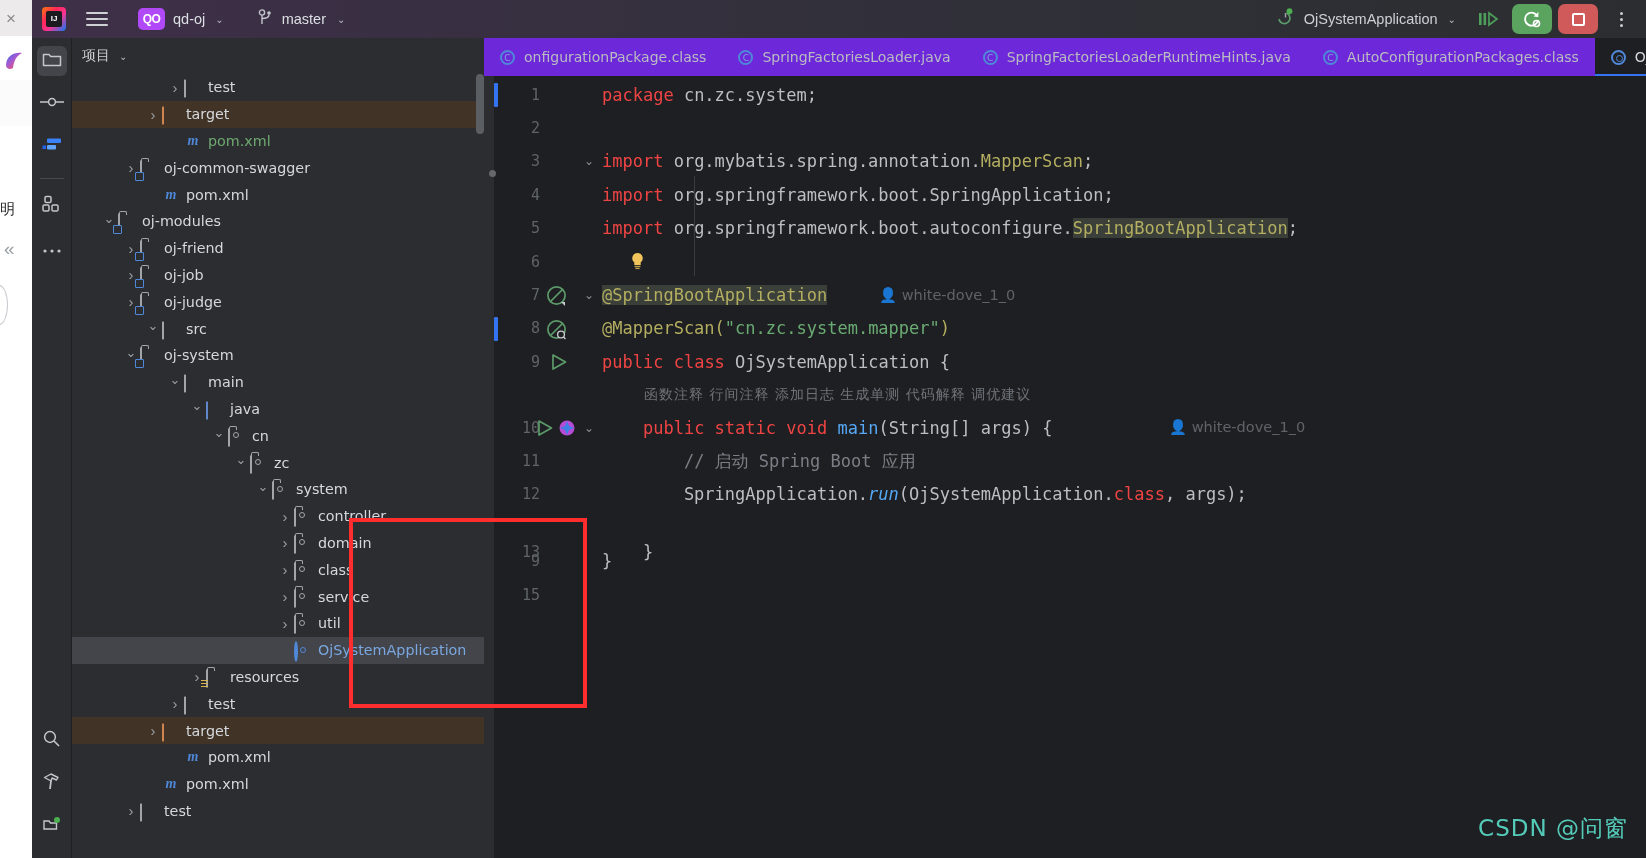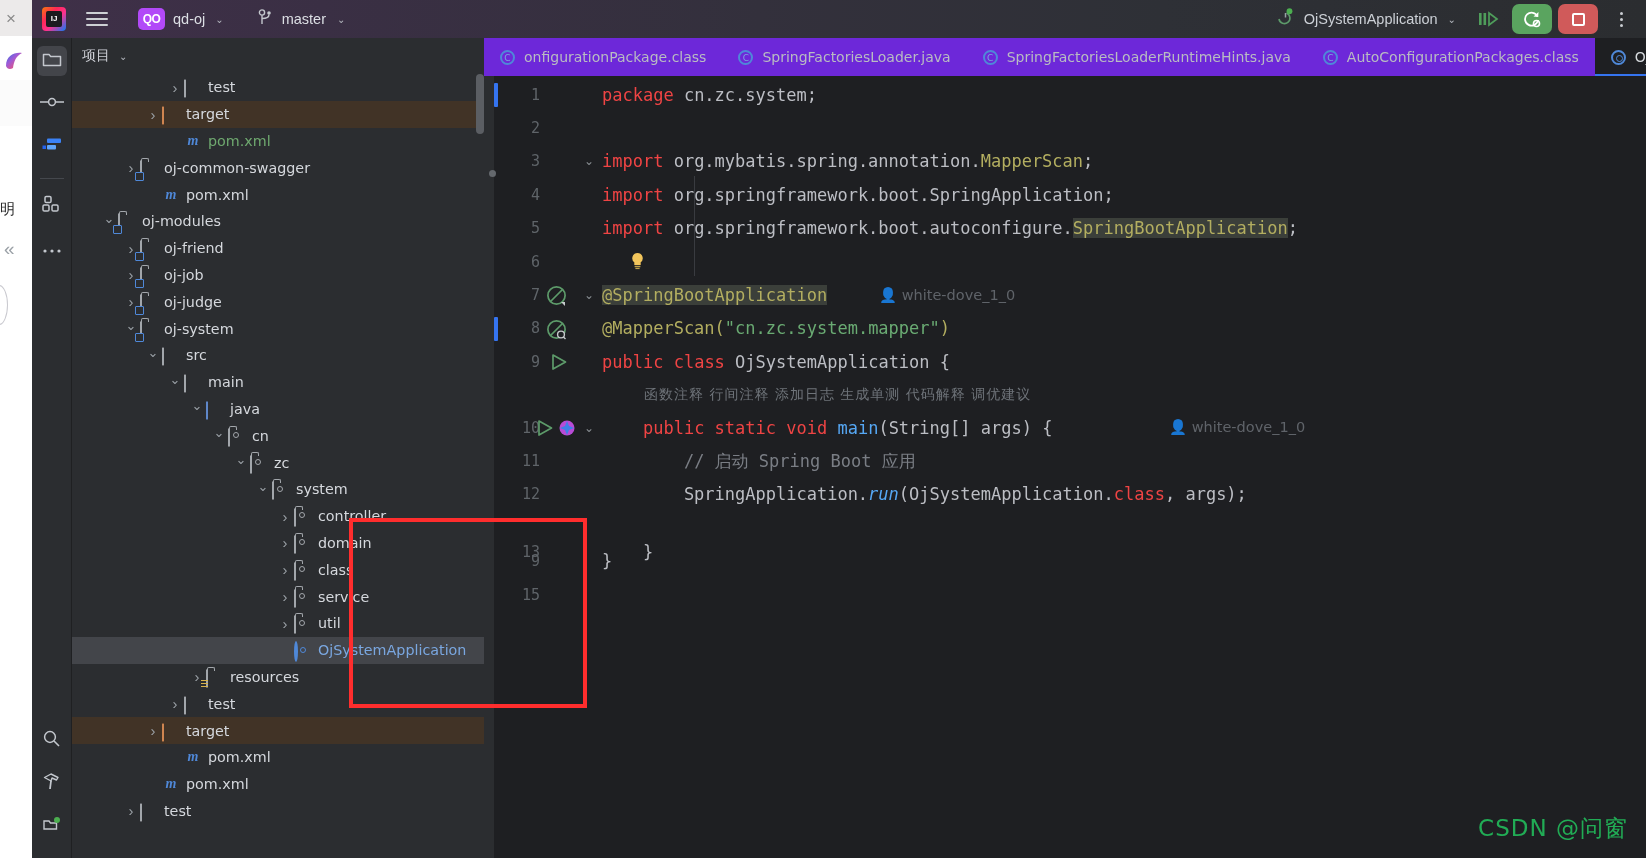--- a/index.html
+++ b/index.html
@@ -170,21 +170,21 @@
   .cmt { color:#7a7e85; }
   .hl { background:#3b3f3a; }
   .author { color:#5f6369; font-size:14.5px; font-family:"DejaVu Sans", sans-serif; }
   .author .pic { color:#6d7076; }
   .inlay-hints { position:absolute; left:160px; font-size:14px; color:#6e7379;
      font-family:"DejaVu Sans", sans-serif; letter-spacing:1px; }
   .caret-mark { position:absolute; left:10px; width:4px; height:24px; background:#3574f0; border-radius:1px; }
   .modified-dot { position:absolute; left:5px; width:7px; height:7px; border-radius:50%; background:#64686d; }
   #indent-guide { position:absolute; left:210px; top:100px; width:1px; height:100px; background:#393b40; }
 
-  #watermark { position:absolute; right:18px; bottom:14px; font-size:23px; color:#22c55e; opacity:0.85;
+  #watermark { position:absolute; right:18px; bottom:14px; font-size:23px; color:#5eead4; opacity:0.85;
      font-family:"DejaVu Sans", sans-serif; letter-spacing:1px; }
 </style>
 </head>
 <body>
 
 <div id="bg-window">
   <div id="bg-titlebar"></div>
   <div id="bg-close-icon">×</div>
   <div id="bg-copilot-icon">
     <svg width="26" height="26" viewBox="0 0 26 26">
@@ -403,30 +403,30 @@
           <span class="ticon"><span class="ic-module"></span></span>
           <span class="tlabel ">oj-job</span>
         </div>
         <div class="tree-row">
           <span style="width:52px;flex:0 0 52px"></span>
           <span class="twisty tw-right"></span>
           <span class="ticon"><span class="ic-module"></span></span>
           <span class="tlabel ">oj-judge</span>
         </div>
         <div class="tree-row">
+          <span style="width:74px;flex:0 0 74px"></span>
+          <span class="twisty tw-down"></span>
+          <span class="ticon"><span class="ic-folder"></span></span>
+          <span class="tlabel ">src</span>
+        </div>
+        <div class="tree-row">
           <span style="width:52px;flex:0 0 52px"></span>
           <span class="twisty tw-down"></span>
           <span class="ticon"><span class="ic-module"></span></span>
           <span class="tlabel ">oj-system</span>
-        </div>
-        <div class="tree-row">
-          <span style="width:74px;flex:0 0 74px"></span>
-          <span class="twisty tw-down"></span>
-          <span class="ticon"><span class="ic-folder"></span></span>
-          <span class="tlabel ">src</span>
         </div>
         <div class="tree-row">
           <span style="width:96px;flex:0 0 96px"></span>
           <span class="twisty tw-down"></span>
           <span class="ticon"><span class="ic-folder"></span></span>
           <span class="tlabel ">main</span>
         </div>
         <div class="tree-row">
           <span style="width:118px;flex:0 0 118px"></span>
           <span class="twisty tw-down"></span>

